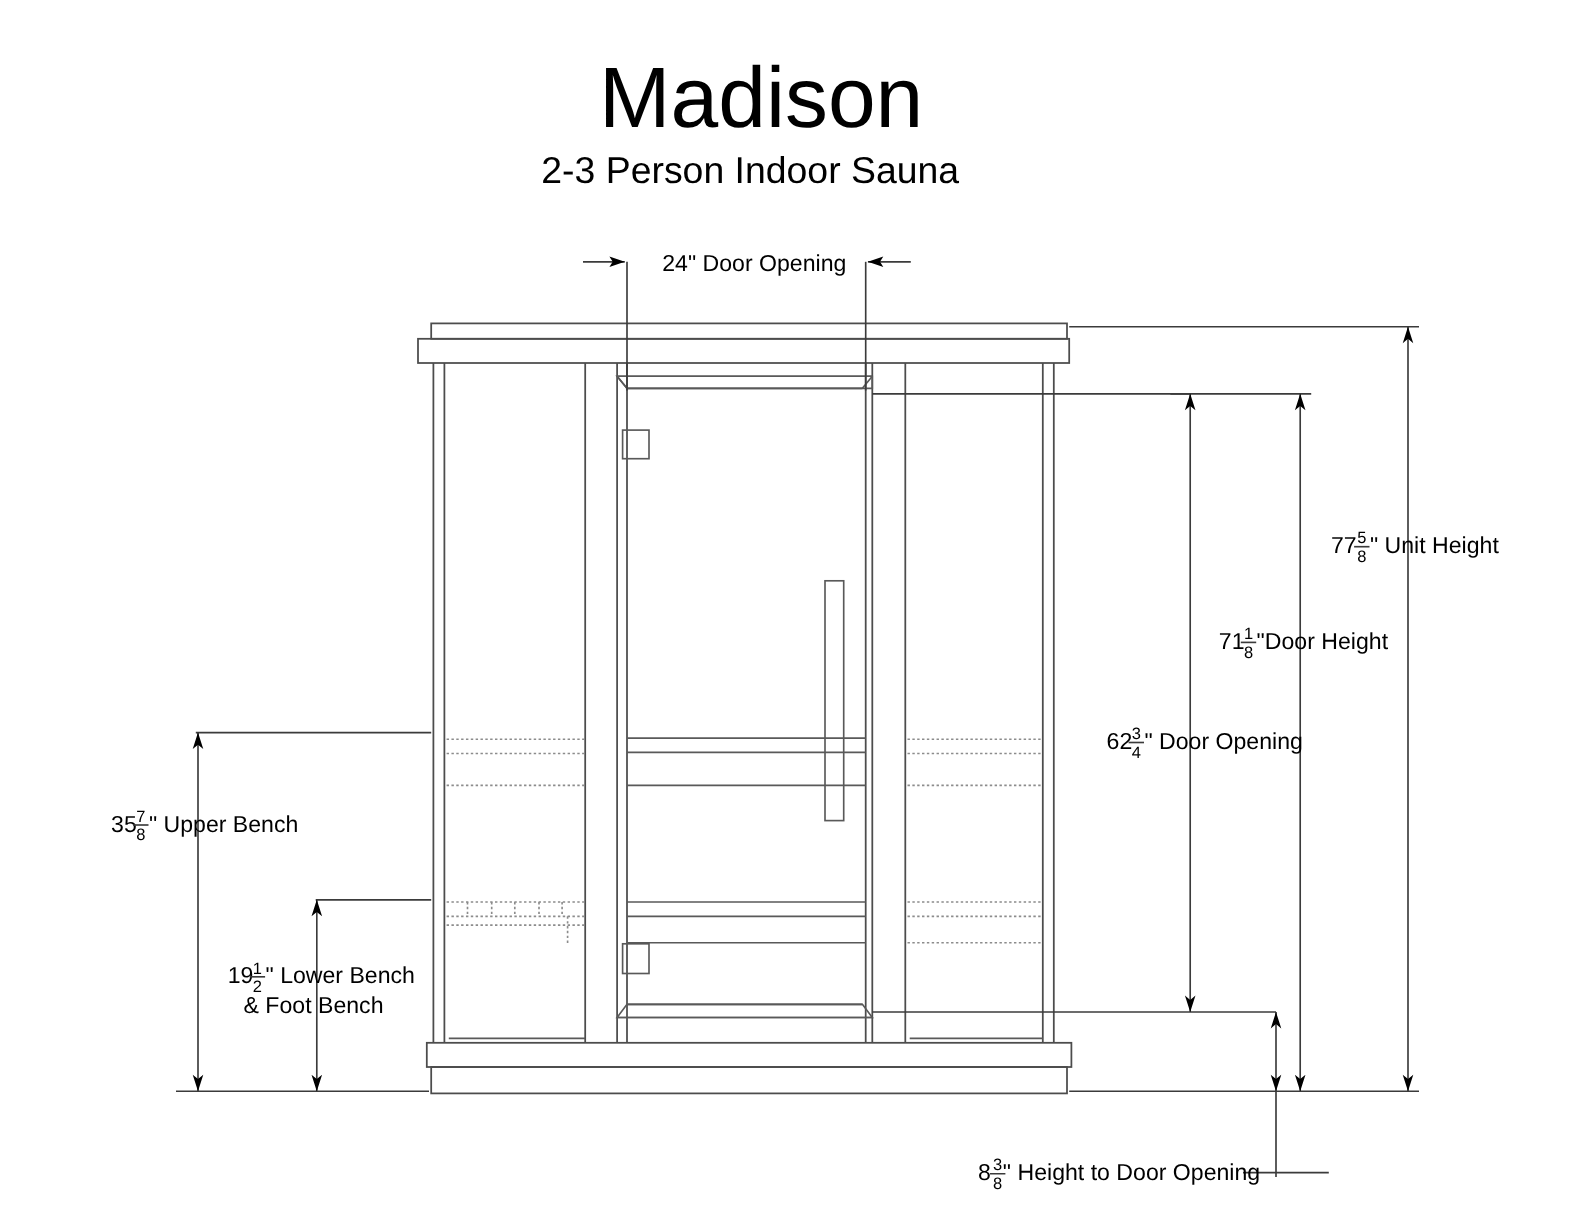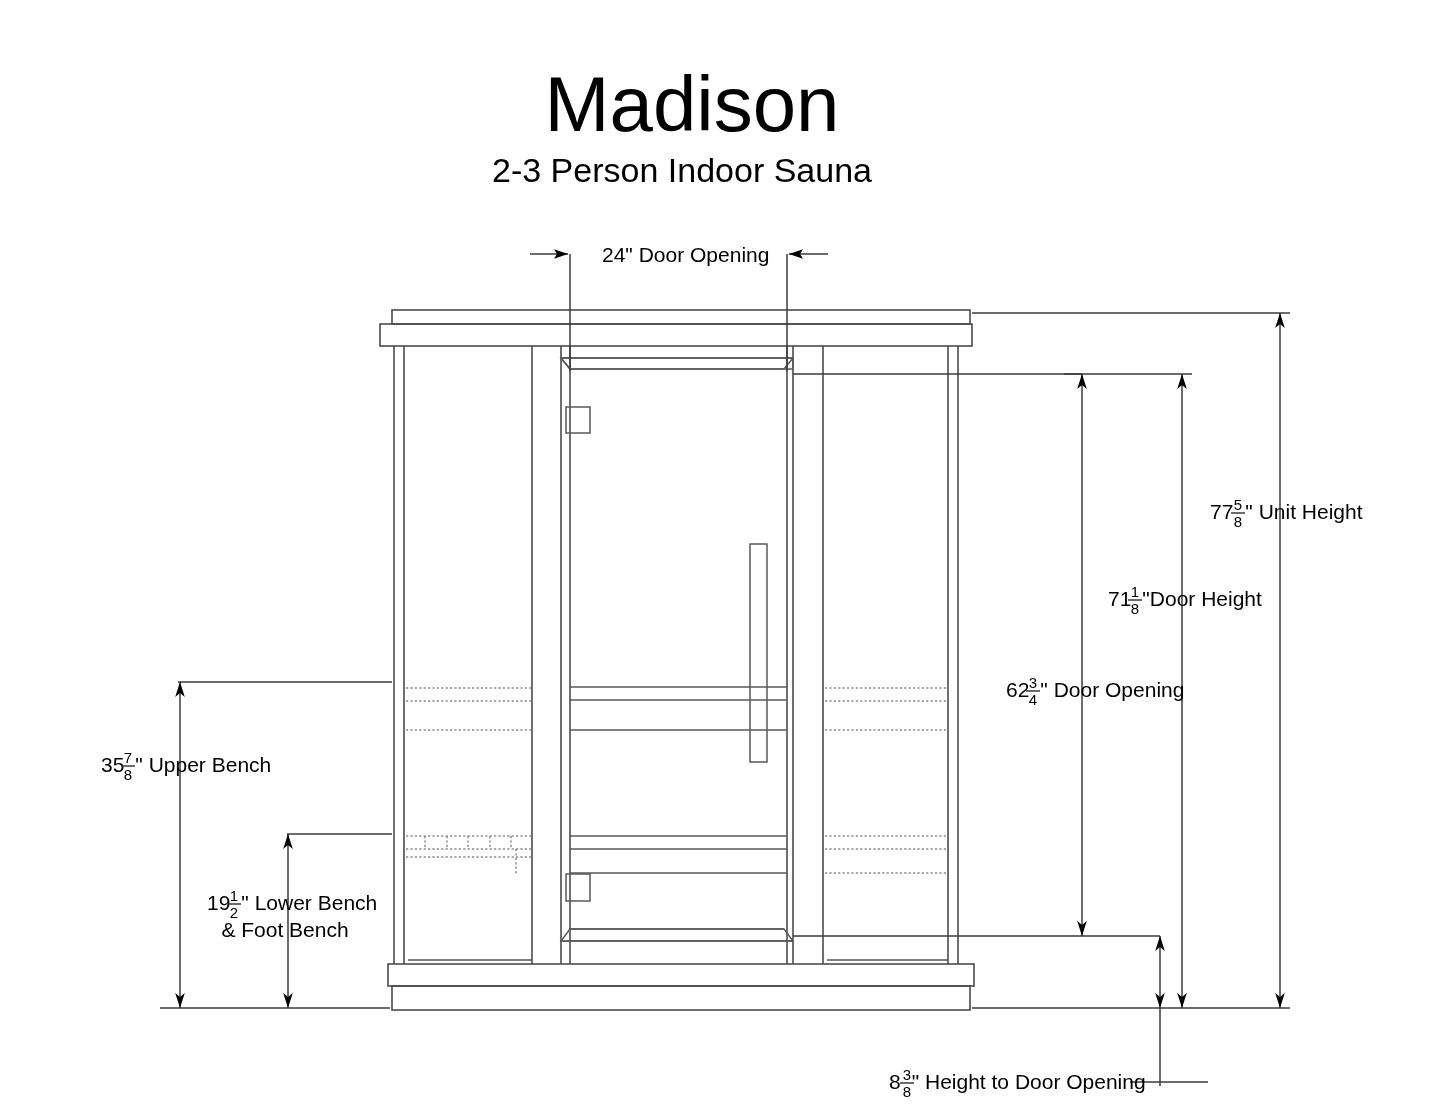--- a/index.html
+++ b/index.html
@@ -11,21 +11,21 @@
     width: 1445px;
     height: 1117px;
     font-family: "Liberation Sans", sans-serif;
     color: #000000;
     overflow: hidden;
     position: relative;
   }
   #drawing-root {
     position: absolute;
     left: 0;
-    top: 16px;
+    top: 0;
     width: 1445px;
     height: 992px;
     text-decoration: underline;
   }
   svg { display: block; }
 
   .ttl {
     font-family: "Liberation Sans", sans-serif;
     fill: #000;
   }

